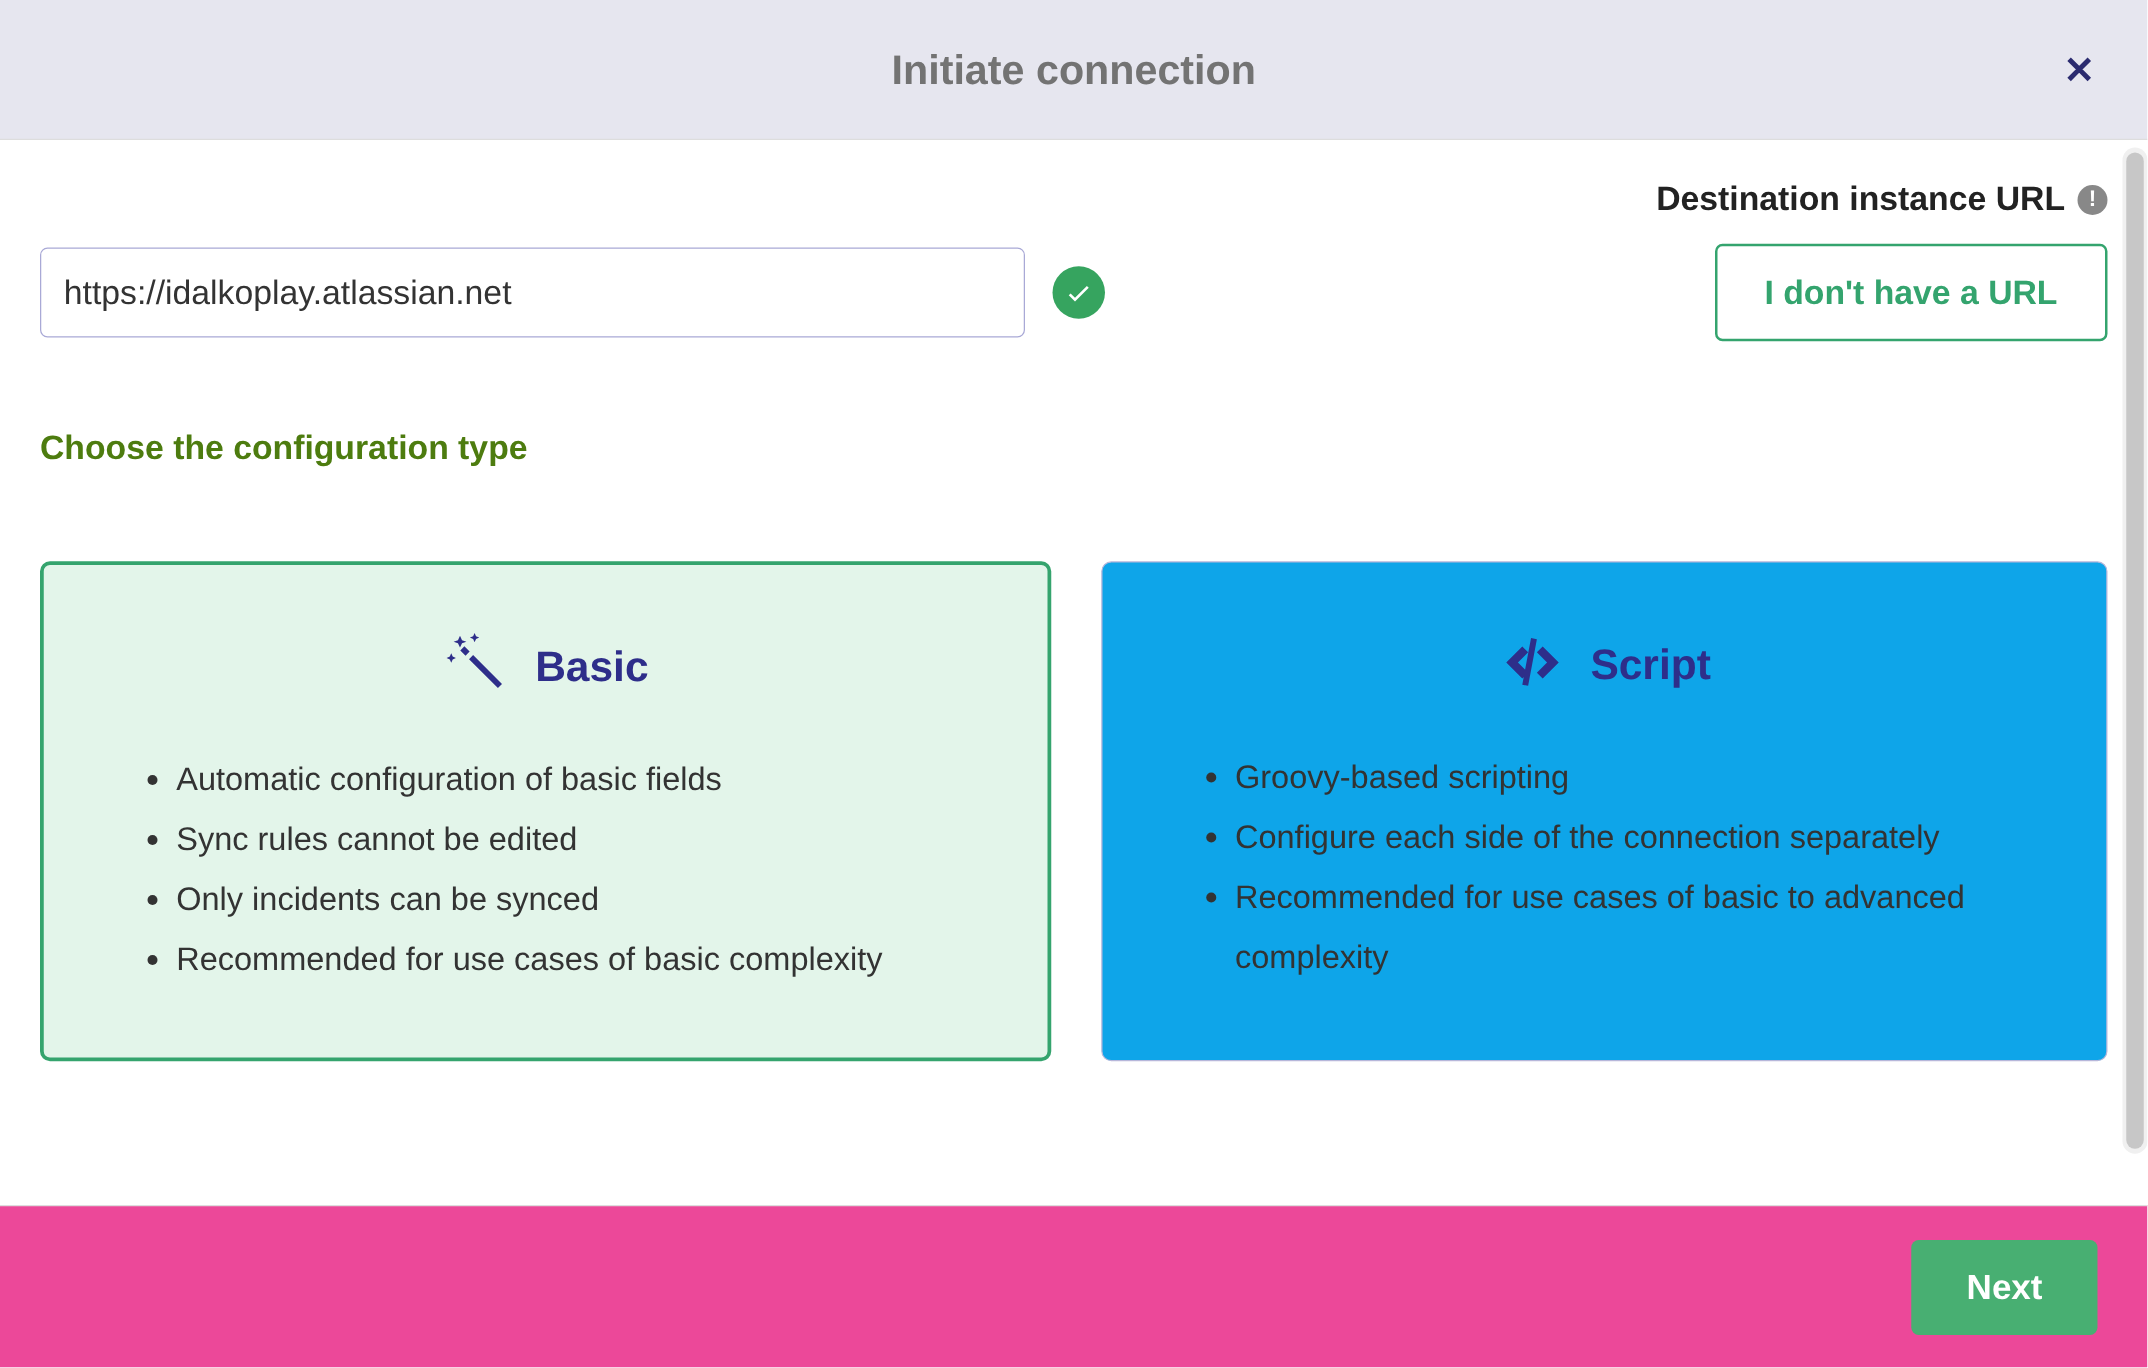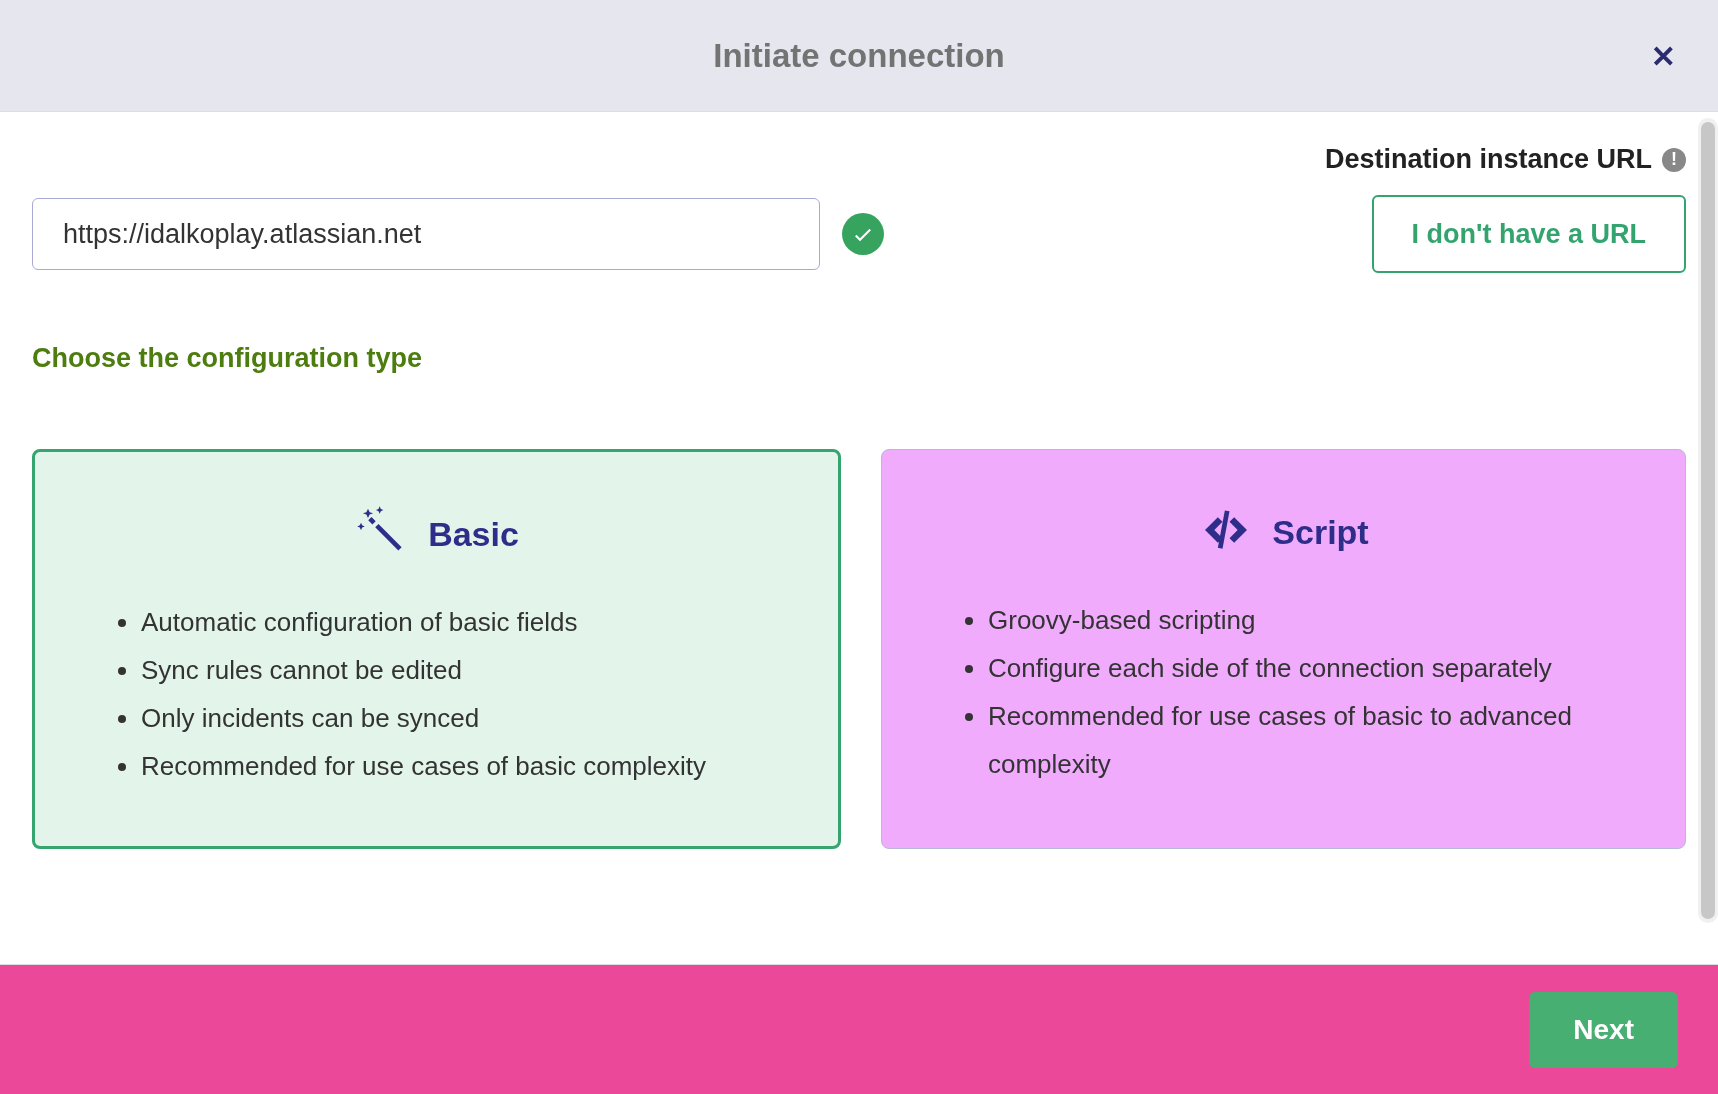--- a/index.html
+++ b/index.html
@@ -80,21 +80,21 @@
       align-items: center;
       gap: 22px;
       margin-bottom: 70px;
     }
 
     .url-input {
       width: 788px;
       height: 72px;
       border: 1.5px solid #a9a9d6;
       border-radius: 6px;
-      padding: 0 30px;
+      padding: 0 18px;
       font-size: 27px;
       color: #333;
       outline: none;
     }
 
     .check-icon {
       width: 42px;
       height: 42px;
       border-radius: 50%;
       background: #36a45f;
@@ -146,21 +146,21 @@
       margin-top: 21px;
     }
 
     .config-card.selected {
       border: 3px solid #35a46e;
       background: #e3f5ea;
     }
 
     .config-card.unselected {
       border: 1.5px solid #b7b7da;
-      background: #f0abfc;
+      background: #0ea5e9;
     }
 
     .card-header {
       display: flex;
       align-items: center;
       justify-content: center;
       gap: 18px;
       margin-bottom: 34px;
       margin-top: 14px;
     }

